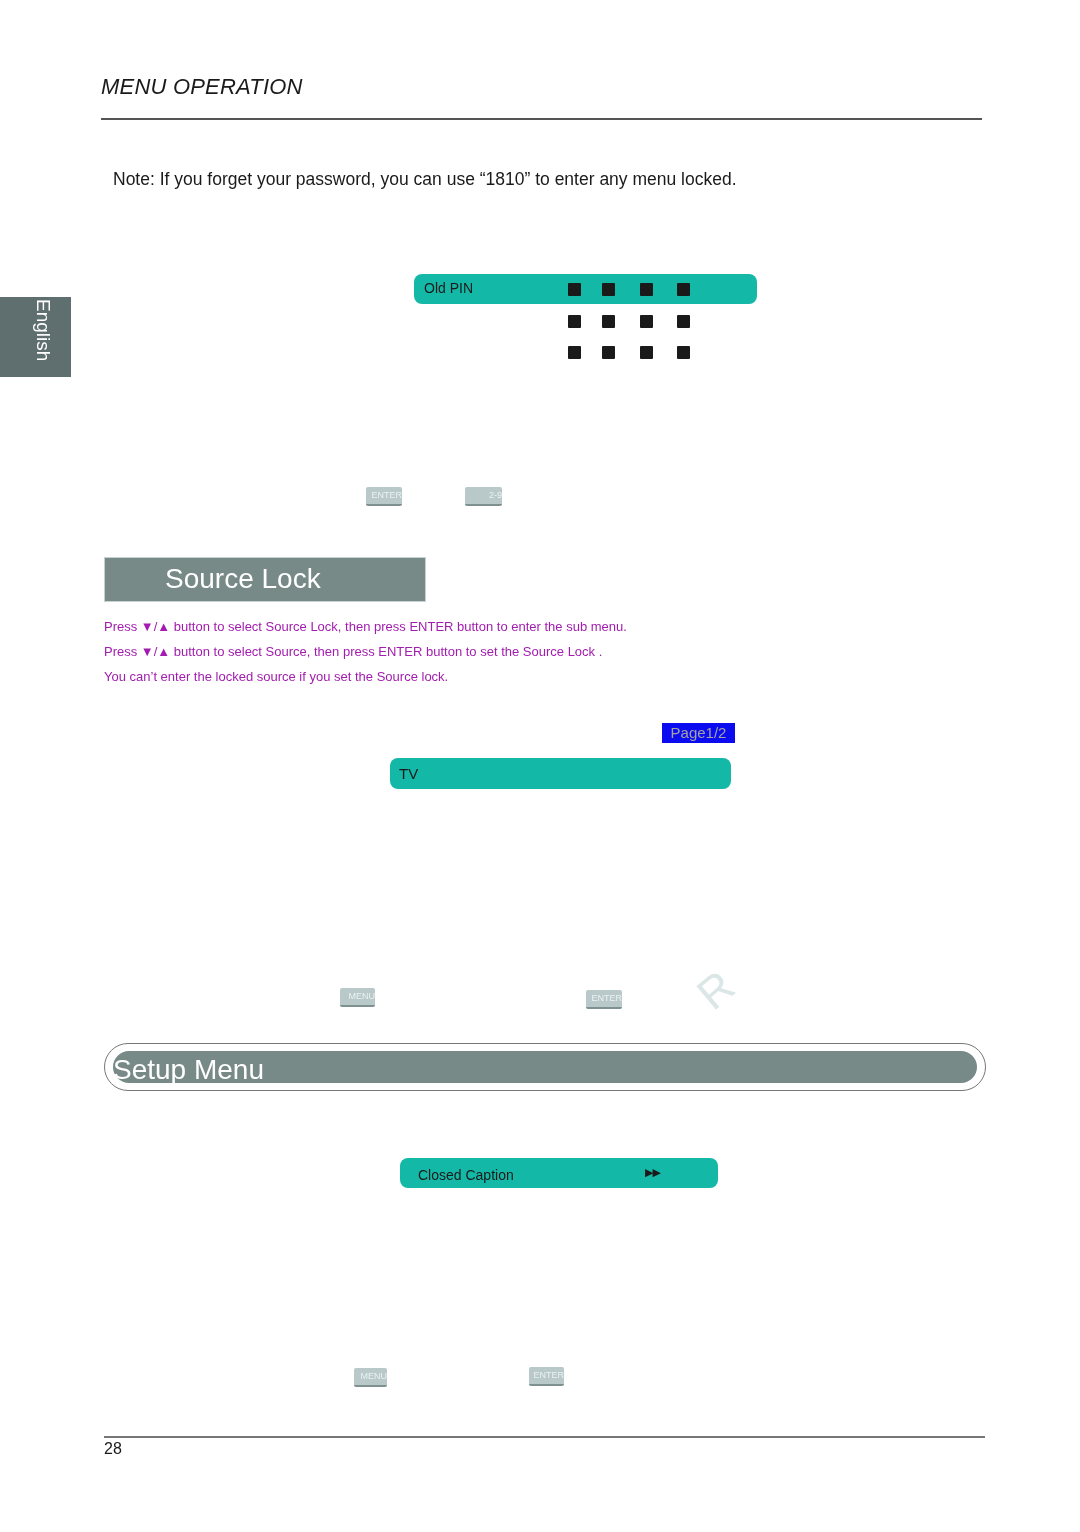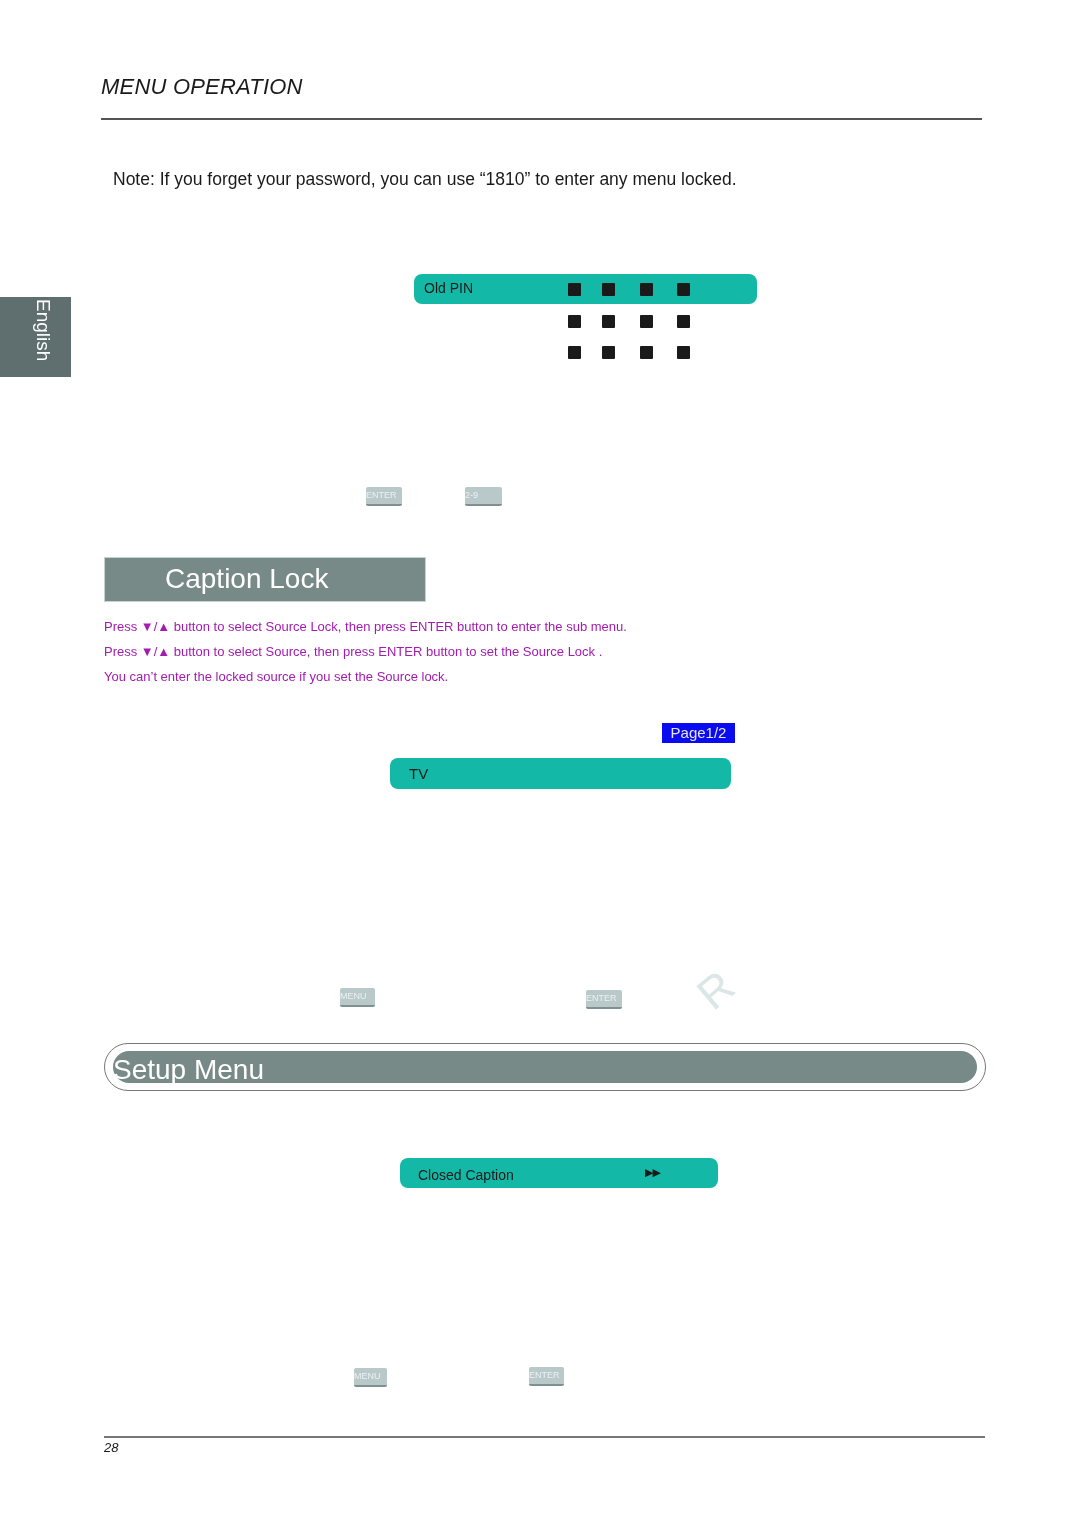--- a/index.html
+++ b/index.html
@@ -16,47 +16,47 @@
   .lang-tab span { position: absolute; left: 32px; top: 2px; color: #ffffff; font-size: 19px;
                    transform-origin: left top; transform: rotate(90deg) translateY(-100%); white-space: nowrap; }
 
   .cyan-row { background: #14b8a6; border-radius: 8px; }
   .pin-row { left: 414px; top: 274px; width: 343px; height: 30px; }
   .pin-label { position: absolute; left: 10px; top: 6px; font-size: 14px; }
 
   .pin-dot { position: absolute; width: 13px; height: 13px; background: #1a1a1a; border-radius: 1px; }
 
   .key { height: 17px; background: #b9c8c8; border-bottom: 2px solid #7e9090; border-radius: 2px;
-         color: #eaf3f3; font-size: 9px; text-align: left; line-height: 17px; }
+         color: #eaf3f3; font-size: 9px; text-align: right; line-height: 17px; }
 
   .section-bar { left: 104px; top: 557px; width: 320px; height: 43px; background: #778a87;
                  border: 1px solid #c6d2d2; }
   .section-bar span { position: absolute; left: 60px; top: 5px; color: #fff; font-size: 28px; }
 
   .para { left: 104px; font-size: 13px; color: #a21caf; }
 
   .page-badge { left: 662px; top: 723px; width: 73px; height: 20px; background: #0b0bf0;
-                color: #e5e5e5; font-size: 15px; text-align: center; line-height: 20px; }
+                color: #a3a3a3; font-size: 15px; text-align: center; line-height: 20px; }
 
   .tv-row { left: 390px; top: 758px; width: 341px; height: 31px; }
-  .tv-row span { position: absolute; left: 19px; top: 7px; font-size: 15px; }
+  .tv-row span { position: absolute; left: 9px; top: 7px; font-size: 15px; }
 
   .watermark { left: 700px; top: 965px; font-size: 44px; color: #dbe6e6; transform: rotate(-40deg); }
 
   .setup-outer { left: 104px; top: 1043px; width: 880px; height: 46px; border: 1.5px solid #777;
                  border-radius: 24px; background: #fff; }
   .setup-inner { position: absolute; left: 8px; top: 7px; right: 8px; bottom: 7px; background: #778a87;
                  border-radius: 16px; }
   .setup-inner span { position: absolute; left: 0; right: 0; top: 3px; text-align: left; color: #fff; font-size: 28px; }
 
   .cc-row { left: 400px; top: 1158px; width: 318px; height: 30px; }
   .cc-row .lbl { position: absolute; left: 18px; top: 9px; font-size: 14px; }
 
   .footer-rule { left: 104px; top: 1436px; width: 881px; height: 2px; background: #777; }
-  .page-num { left: 104px; top: 1440px; font-size: 13px; font-style: italic; }
+  .page-num { left: 104px; top: 1440px; font-size: 16px; }
 </style>
 </head>
 <body>
 
 <div class="abs header-title">MENU OPERATION</div>
 <div class="abs header-rule"></div>
 
 <div class="abs note">Note: If you forget your password, you can use “1810” to enter any menu locked.</div>
 
 <div class="abs lang-tab">
@@ -78,21 +78,21 @@
     <div class="pin-dot" style="left: 568px; top: 346px;"></div>
     <div class="pin-dot" style="left: 602px; top: 346px;"></div>
     <div class="pin-dot" style="left: 640px; top: 346px;"></div>
     <div class="pin-dot" style="left: 677px; top: 346px;"></div>
   </div>
 
 <div class="abs key" style="left:366px;top:487px;width:36px;">ENTER</div>
 <div class="abs key" style="left:465px;top:487px;width:37px;">2-9</div>
 
 <div class="abs section-bar">
-  <span>Caption Lock</span>
+  <span>Source Lock</span>
 </div>
 <div class="abs para" style="top:619px;">Press ▼/▲ button to select Source Lock, then press ENTER button to enter the sub menu.</div>
 <div class="abs para" style="top:644px;">Press ▼/▲ button to select Source, then press ENTER button to set the Source Lock .</div>
 <div class="abs para" style="top:669px;">You can’t enter the locked source if you set the Source lock.</div>
 
 <div class="abs page-badge">Page1/2</div>
 <div class="abs cyan-row tv-row">
   <span>TV</span>
 </div>
 

